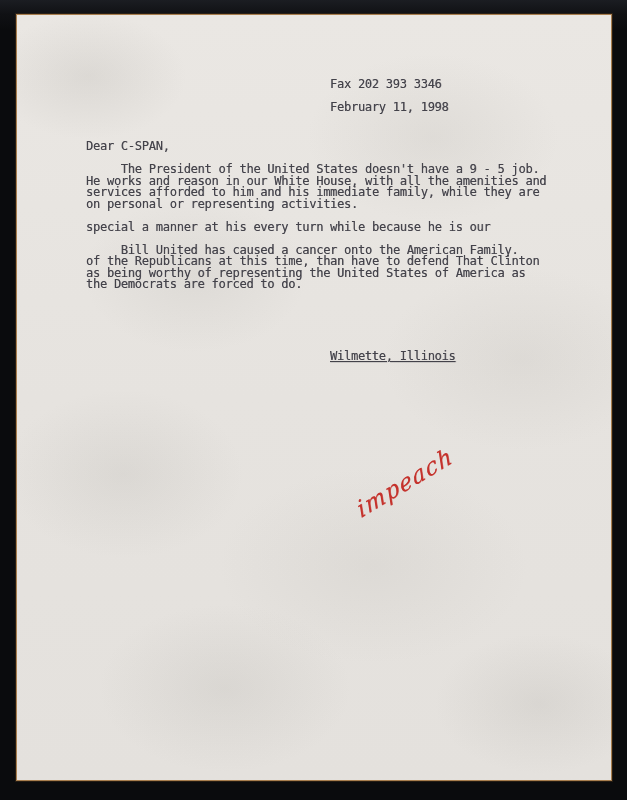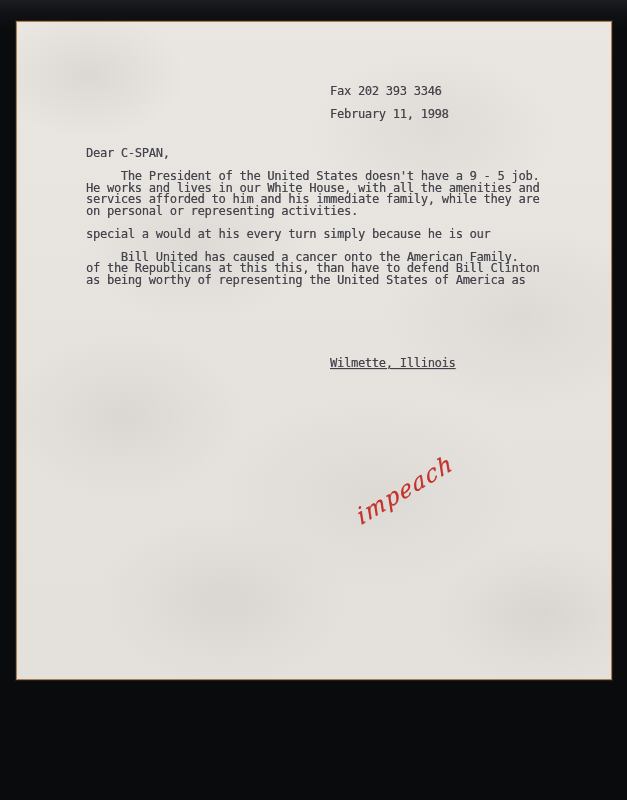--- a/index.html
+++ b/index.html
@@ -10,23 +10,23 @@
     width: 627px;
     height: 800px;
     position: relative;
     overflow: hidden;
     background: linear-gradient(180deg, #1b1d22 0px, #101114 14px, #0a0b0d 30px, #0a0b0d 100%);
     font-family: "DejaVu Sans Mono", "Liberation Mono", monospace;
   }
   .paper {
     position: absolute;
     left: 17px;
-    top: 22px;
+    top: 15px;
     width: 594px;
-    height: 657px;
+    height: 765px;
     background-color: #e7e4e0;
     box-shadow: 0 0 0 1px #a87e4e, 0 0 0 2px rgba(90,60,30,0.35);
     background-image:
       radial-gradient(140px 90px at 12% 8%,  rgba(165,162,156,0.20), rgba(165,162,156,0) 70%),
       radial-gradient(180px 120px at 70% 16%, rgba(170,167,160,0.16), rgba(170,167,160,0) 70%),
       radial-gradient(160px 110px at 30% 34%, rgba(160,158,152,0.14), rgba(160,158,152,0) 70%),
       radial-gradient(200px 130px at 85% 45%, rgba(168,165,158,0.15), rgba(168,165,158,0) 70%),
       radial-gradient(170px 120px at 18% 60%, rgba(162,160,154,0.16), rgba(162,160,154,0) 70%),
       radial-gradient(220px 140px at 60% 72%, rgba(170,167,160,0.14), rgba(170,167,160,0) 70%),
       radial-gradient(180px 120px at 35% 88%, rgba(160,158,152,0.16), rgba(160,158,152,0) 70%),
@@ -74,28 +74,29 @@
   <div class="typed header-block">
     <div class="line">Fax 202 393 3346</div>
     <div class="line"></div>
     <div class="line">February 11, 1998</div>
   </div>
 
   <div class="typed body-block">
     <div class="line">Dear C-SPAN,</div>
     <div class="line"></div>
     <div class="line">     The President of the United States doesn't have a 9 - 5 job.</div>
-    <div class="line">He works and lives in our White House, with all the amenities and</div>
+    <div class="line">He works and reason in our White House, with all the amenities and</div>
     <div class="line">services afforded to him and his immediate family, while they are</div>
     <div class="line">on personal or representing activities.</div>
     <div class="line"></div>
-    <div class="line">special a would at his every turn simply because he is our</div>
+    <div class="line">special a manner at his every turn while because he is our</div>
     <div class="line"></div>
     <div class="line">     Bill United has caused a cancer onto the American Family.</div>
-    <div class="line">of the Republicans at this this, than have to defend Bill Clinton</div>
+    <div class="line">of the Republicans at this time, than have to defend That Clinton</div>
     <div class="line">as being worthy of representing the United States of America as</div>
+    <div class="line">the Democrats are forced to do.</div>
   </div>
 
   <div class="typed signoff">Wilmette, Illinois</div>
 
   <div class="annotation">impeach</div>
 
 </div>
 
 </body></html>

